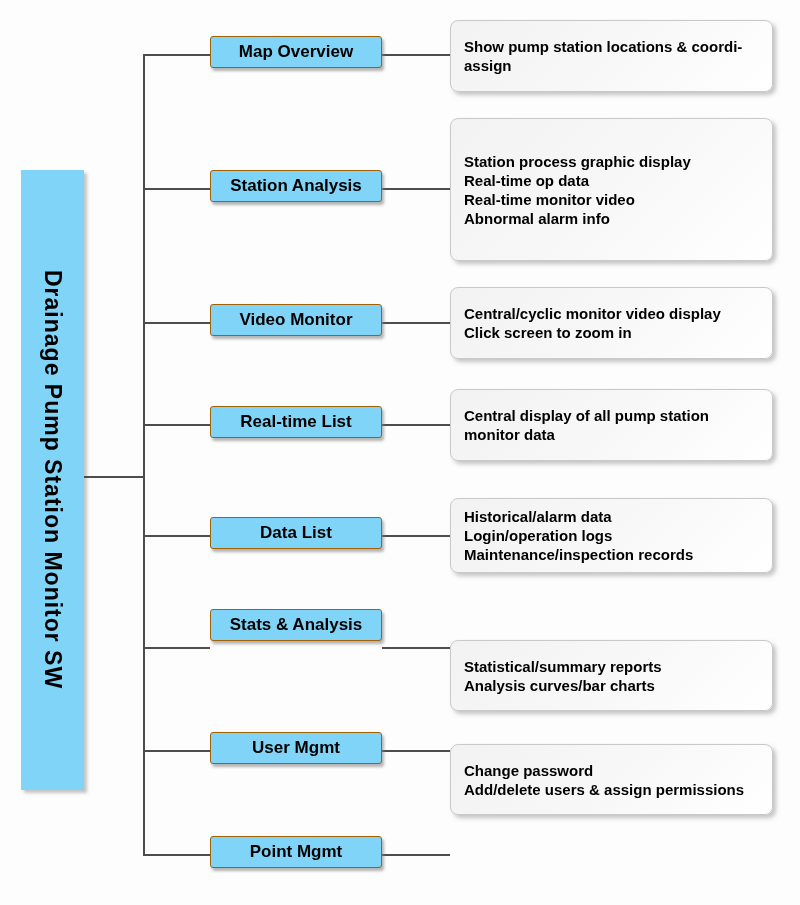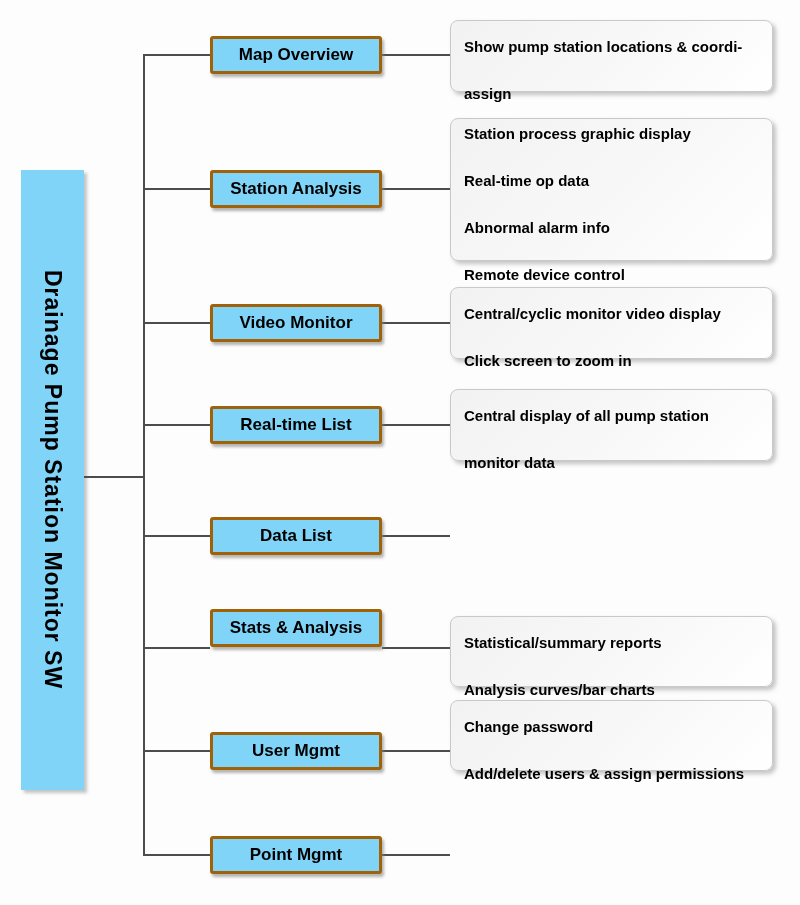--- a/index.html
+++ b/index.html
@@ -39,23 +39,23 @@
     font-size: 23px;
     font-weight: bold;
     color: #000;
     white-space: nowrap;
     letter-spacing: 1px;
   }
   .node {
     position: absolute;
     left: 210px;
     width: 172px;
-    height: 38px;
+    height: 32px;
     background: #7fd4f7;
-    border: 3px solid #a16207;
+    border: 1px solid #a16207;
     border-radius: 3px;
     box-sizing: border-box;
     box-shadow: 2px 3px 3px rgba(130,130,130,0.6);
     display: flex;
     align-items: center;
     justify-content: center;
   }
   .node-label {
     font-size: 17px;
     font-weight: bold;
@@ -75,21 +75,20 @@
     flex-direction: column;
     justify-content: center;
     padding: 4px 10px 4px 13px;
   }
   .detail-line {
     font-size: 15px;
     font-weight: bold;
     color: #000;
     line-height: 19px;
     white-space: nowrap;
-    margin-top: 28px;
   }
 </style>
 </head>
 <body>
 
 <div class="canvas">
 
   <div class="root-node">
     <div class="root-label">Drainage Pump Station Monitor SW</div>
   </div>
@@ -141,39 +140,44 @@
   </div>
 
   <div class="detail" style="top:20px;height:72px">
     <div class="detail-line">Show pump station locations &amp; coordi-</div>
     <div class="detail-line">assign</div>
   </div>
 
   <div class="detail" style="top:118px;height:143px">
     <div class="detail-line">Station process graphic display</div>
     <div class="detail-line">Real-time op data</div>
+    <div class="detail-line">Real-time monitor video</div>
     <div class="detail-line">Abnormal alarm info</div>
-    <div class="detail-line">Remote device control</div>
   </div>
 
   <div class="detail" style="top:287px;height:72px">
     <div class="detail-line">Central/cyclic monitor video display</div>
     <div class="detail-line">Click screen to zoom in</div>
   </div>
 
   <div class="detail" style="top:389px;height:72px">
     <div class="detail-line">Central display of all pump station</div>
     <div class="detail-line">monitor data</div>
   </div>
 
+  <div class="detail" style="top:498px;height:75px">
+    <div class="detail-line">Historical/alarm data</div>
+    <div class="detail-line">Login/operation logs</div>
+    <div class="detail-line">Maintenance/inspection records</div>
+  </div>
 
-  <div class="detail" style="top:616px;height:71px">
+  <div class="detail" style="top:640px;height:71px">
     <div class="detail-line">Statistical/summary reports</div>
     <div class="detail-line">Analysis curves/bar charts</div>
   </div>
 
-  <div class="detail" style="top:700px;height:71px">
+  <div class="detail" style="top:744px;height:71px">
     <div class="detail-line">Change password</div>
     <div class="detail-line">Add/delete users &amp; assign permissions</div>
   </div>
 
 
 </div>
 
 </body></html>

